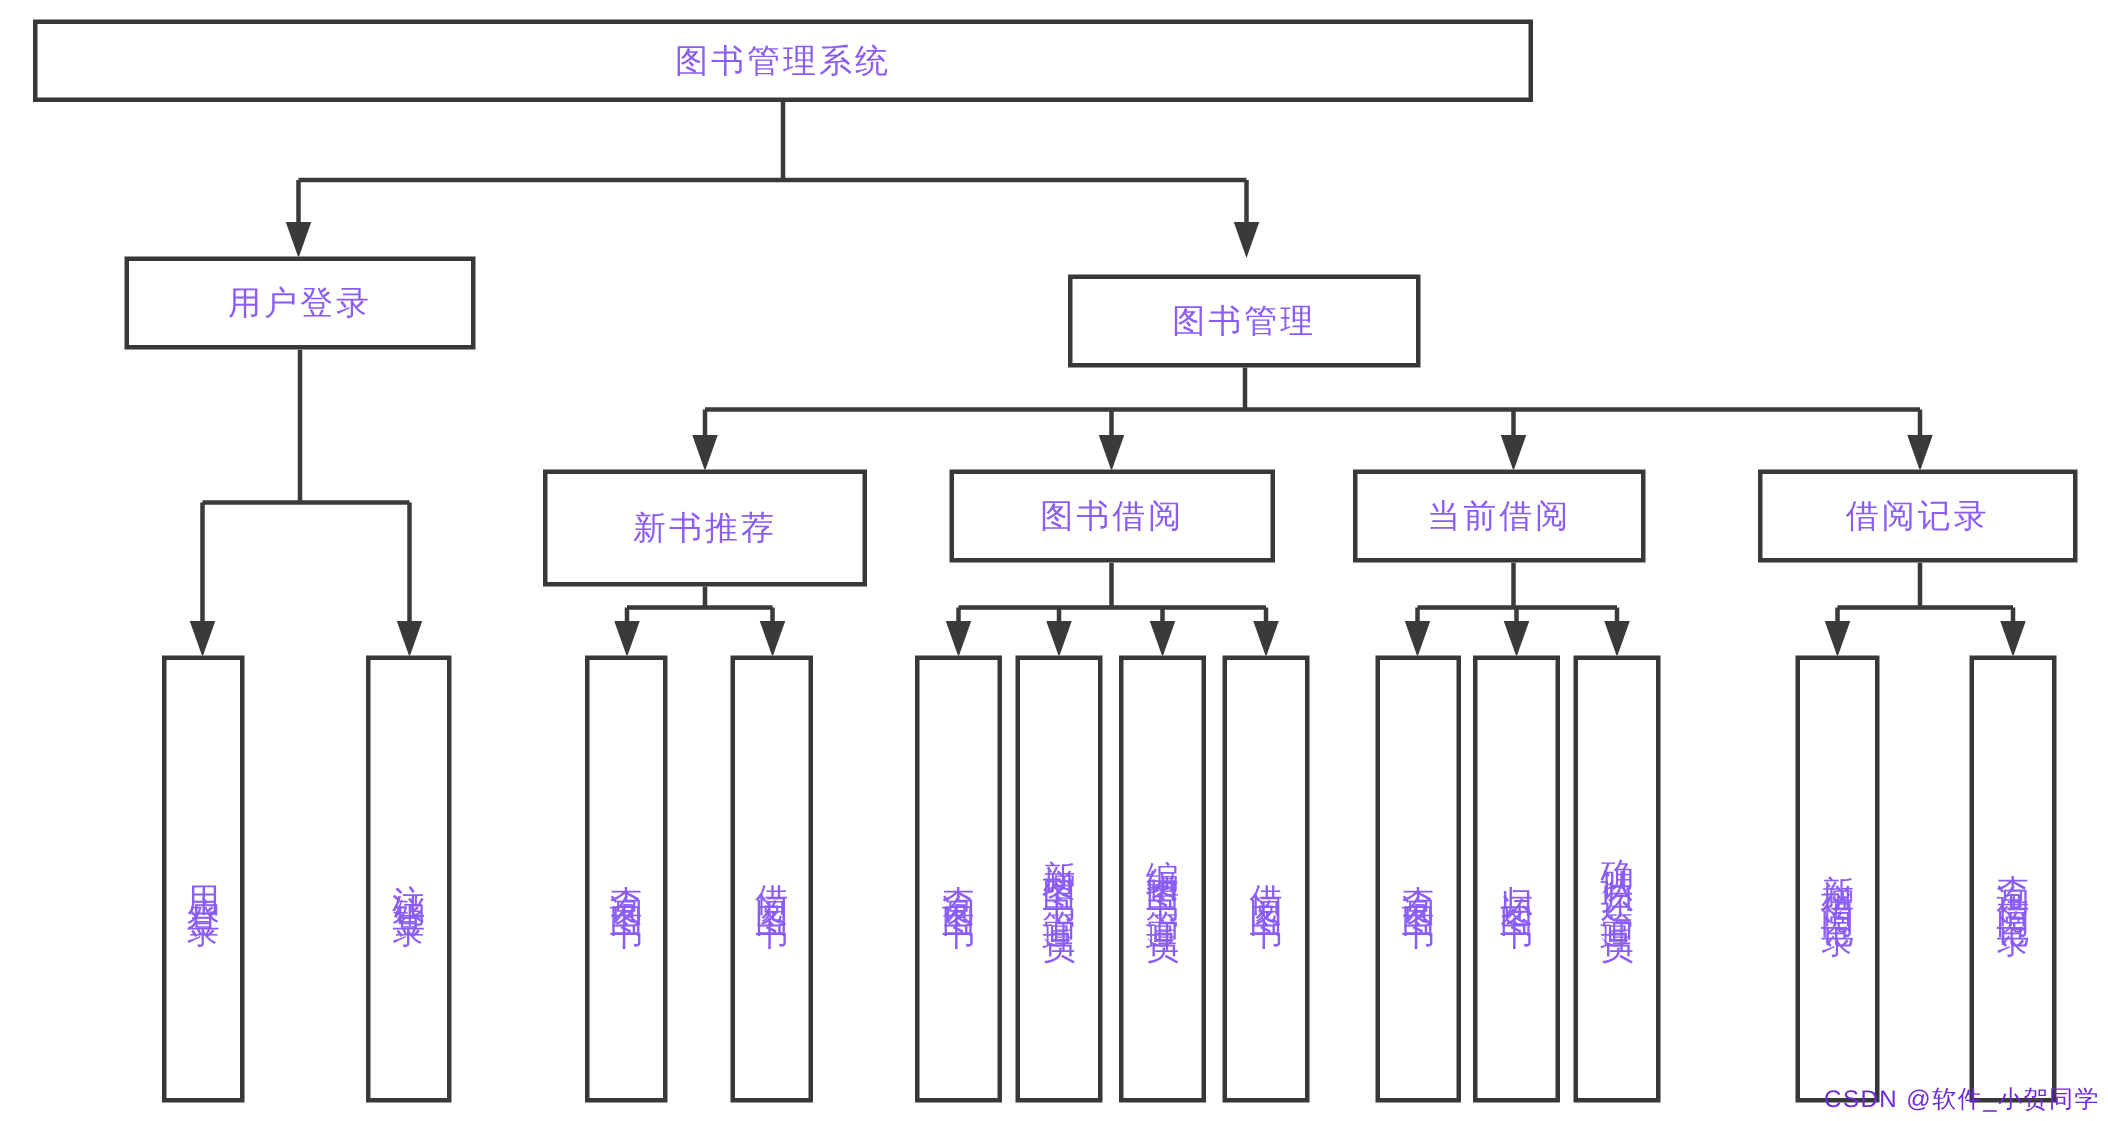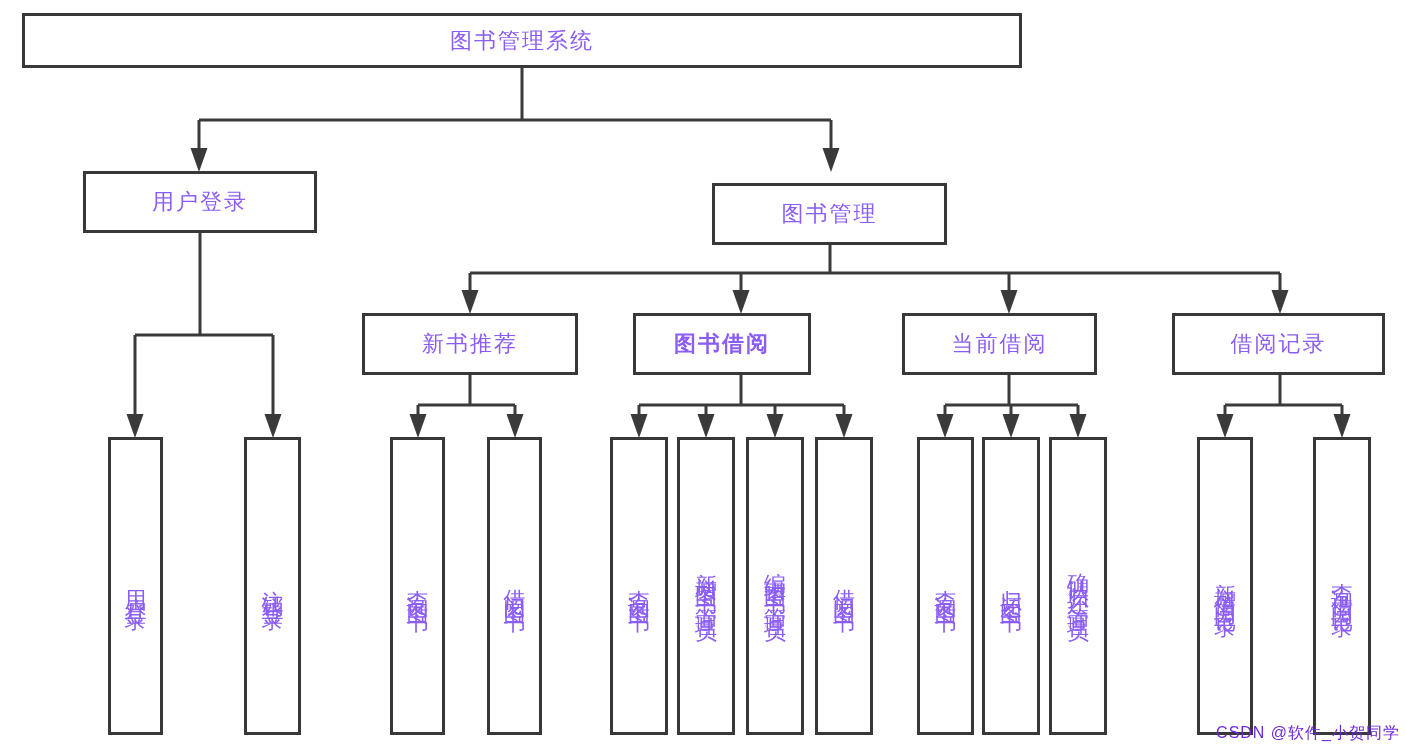--- a/index.html
+++ b/index.html
@@ -105,24 +105,24 @@
     <span class="hlabel">图书管理系统</span>
   </div>
 
   <div class="node" style="left:83px; top:171px; width:234px; height:62px;">
     <span class="hlabel">用户登录</span>
   </div>
   <div class="node" style="left:712px; top:183px; width:235px; height:62px;">
     <span class="hlabel">图书管理</span>
   </div>
 
-  <div class="node" style="left:362px; top:313px; width:216px; height:62px;">
+  <div class="node" style="left:362px; top:313px; width:216px; height:78px;">
     <span class="hlabel">新书推荐</span>
   </div>
-  <div class="node" style="left:633px; top:313px; width:178px; height:62px;font-weight:bold;">
+  <div class="node" style="left:633px; top:313px; width:217px; height:62px;">
     <span class="hlabel">图书借阅</span>
   </div>
   <div class="node" style="left:902px; top:313px; width:195px; height:62px;">
     <span class="hlabel">当前借阅</span>
   </div>
   <div class="node" style="left:1172px; top:313px; width:213px; height:62px;">
     <span class="hlabel">借阅记录</span>
   </div>
 
   <div class="node vbox" style="left:108px; top:437px; width:55px; height:298px;">

